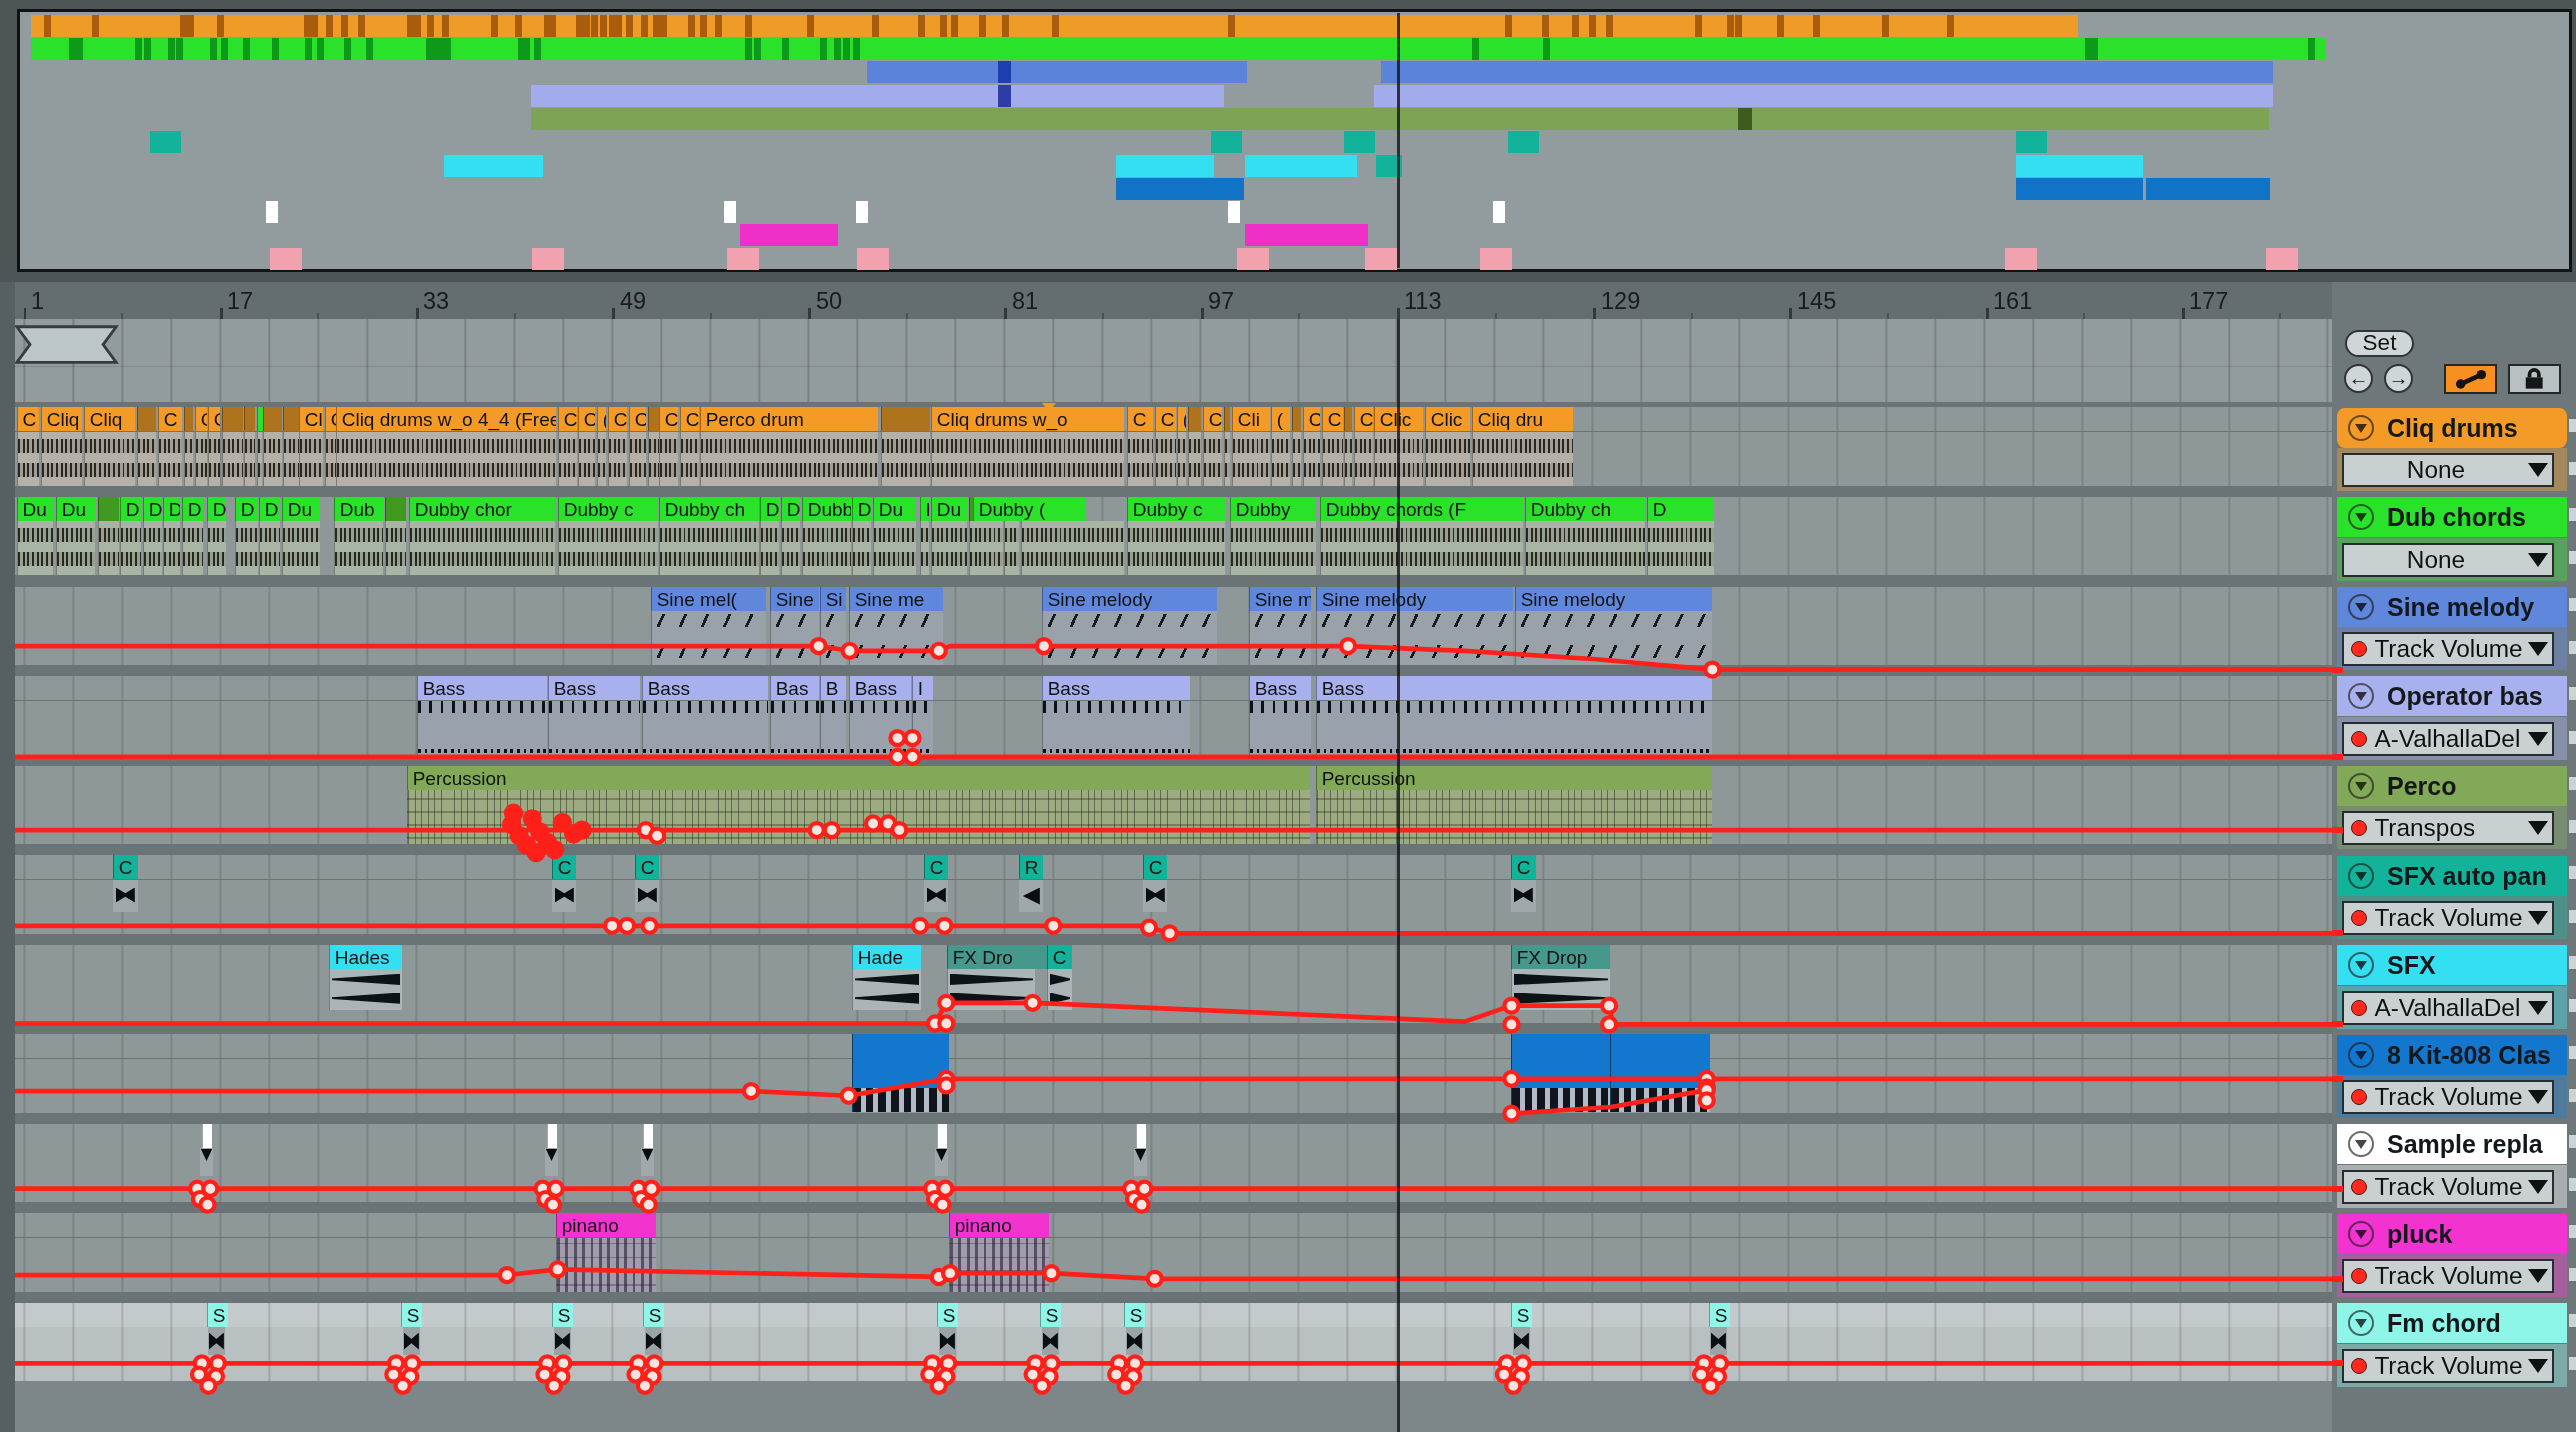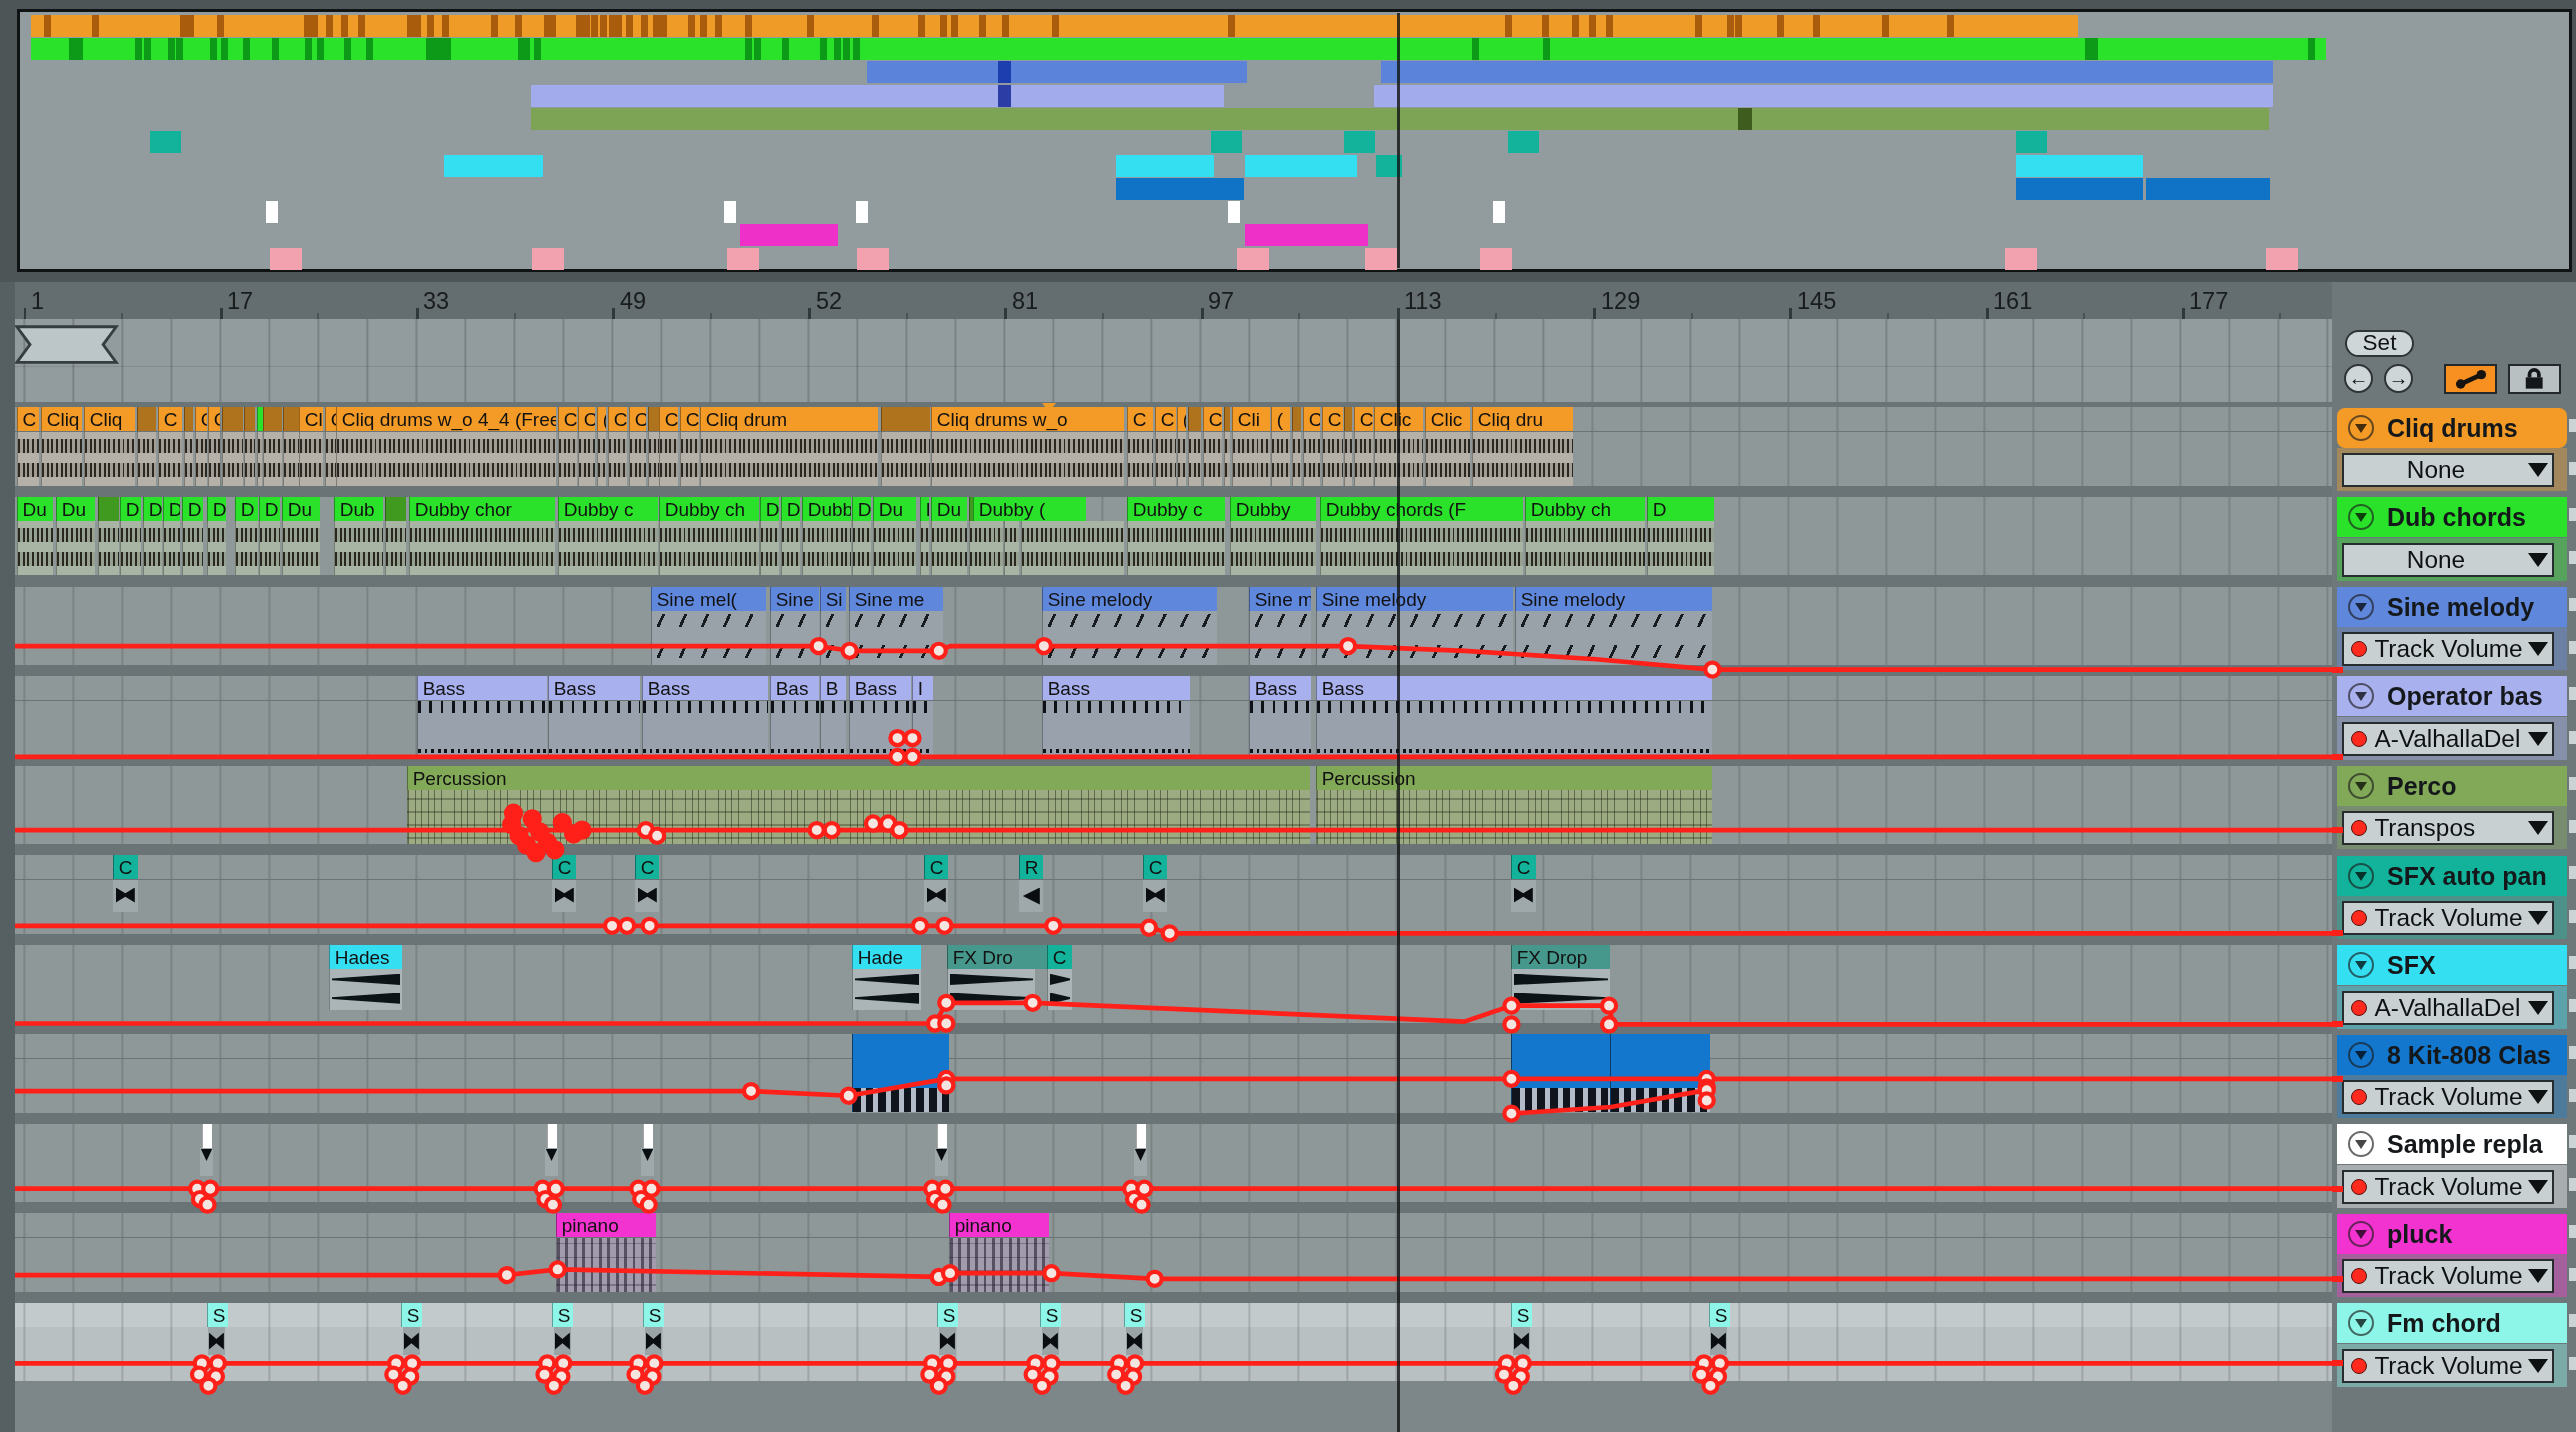--- a/index.html
+++ b/index.html
@@ -243,21 +243,21 @@
       <div class="ruler-tick" style="left: 220px;"></div>
       <div class="ruler-num" style="left: 227px;">17</div>
       <div class="ruler-mtick" style="left: 317px;"></div>
       <div class="ruler-tick" style="left: 416px;"></div>
       <div class="ruler-num" style="left: 423px;">33</div>
       <div class="ruler-mtick" style="left: 514px;"></div>
       <div class="ruler-tick" style="left: 612px;"></div>
       <div class="ruler-num" style="left: 620px;">49</div>
       <div class="ruler-mtick" style="left: 710px;"></div>
       <div class="ruler-tick" style="left: 808px;"></div>
-      <div class="ruler-num" style="left: 816px;">52</div>
+      <div class="ruler-num" style="left: 816px;">50</div>
       <div class="ruler-mtick" style="left: 906px;"></div>
       <div class="ruler-tick" style="left: 1004px;"></div>
       <div class="ruler-num" style="left: 1012px;">81</div>
       <div class="ruler-mtick" style="left: 1102px;"></div>
       <div class="ruler-tick" style="left: 1201px;"></div>
       <div class="ruler-num" style="left: 1208px;">97</div>
       <div class="ruler-mtick" style="left: 1298px;"></div>
       <div class="ruler-tick" style="left: 1397px;"></div>
       <div class="ruler-num" style="left: 1404px;">113</div>
       <div class="ruler-mtick" style="left: 1495px;"></div>
@@ -299,21 +299,21 @@
         <div class="nclip" style="left: 310px; width: 11.3px; background: rgb(243, 155, 38);">C</div>
         <div class="nclip" style="left: 321px; width: 220px; background: rgb(243, 155, 38);">Cliq drums w_o 4_4 (Free</div>
         <div class="nclip" style="left: 543px; width: 19px; background: rgb(243, 155, 38);">C</div>
         <div class="nclip" style="left: 563px; width: 17px; background: rgb(243, 155, 38);">C</div>
         <div class="nclip" style="left: 582px; width: 9.4px; background: rgb(243, 155, 38);">(</div>
         <div class="nclip" style="left: 593px; width: 19px; background: rgb(243, 155, 38);">C</div>
         <div class="nclip" style="left: 614px; width: 17px; background: rgb(243, 155, 38);">C</div>
         <div class="nclip" style="left: 633px; width: 11.3px; background: rgb(174, 115, 28);"></div>
         <div class="nclip" style="left: 644px; width: 19px; background: rgb(243, 155, 38);">C</div>
         <div class="nclip" style="left: 665px; width: 19px; background: rgb(243, 155, 38);">C</div>
-        <div class="nclip" style="left: 685px; width: 178px; background: rgb(243, 155, 38);">Cliq drum</div>
+        <div class="nclip" style="left: 685px; width: 178px; background: rgb(243, 155, 38);">Perco drum</div>
         <div class="nclip" style="left: 866px; width: 49px; background: rgb(174, 115, 28);"></div>
         <div class="nclip" style="left: 916px; width: 193px; background: rgb(243, 155, 38);">Cliq drums w_o</div>
         <div class="nclip" style="left: 1112px; width: 26px; background: rgb(243, 155, 38);">C</div>
         <div class="nclip" style="left: 1140px; width: 20.7px; background: rgb(243, 155, 38);">C</div>
         <div class="nclip" style="left: 1162px; width: 9.4px; background: rgb(243, 155, 38);">(</div>
         <div class="nclip" style="left: 1173px; width: 13px; background: rgb(174, 115, 28);"></div>
         <div class="nclip" style="left: 1188px; width: 19px; background: rgb(243, 155, 38);">C</div>
         <div class="nclip" style="left: 1209px; width: 5.6px; background: rgb(174, 115, 28);"></div>
         <div class="nclip" style="left: 1217px; width: 38px; background: rgb(243, 155, 38);">Cli</div>
         <div class="nclip" style="left: 1256px; width: 19px; background: rgb(243, 155, 38);">(</div>

